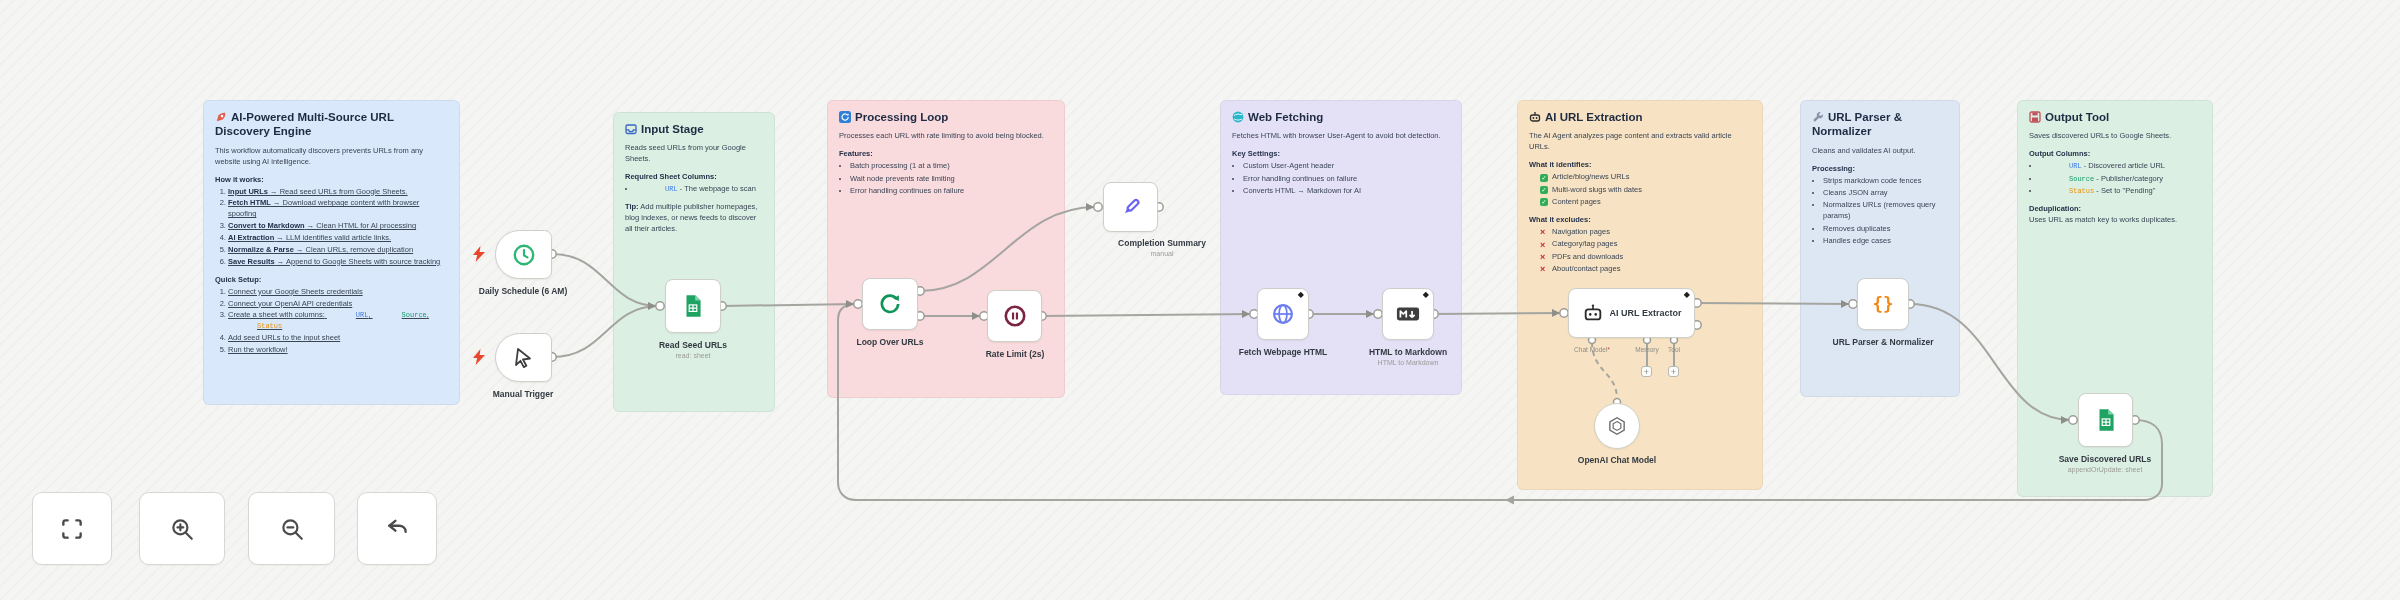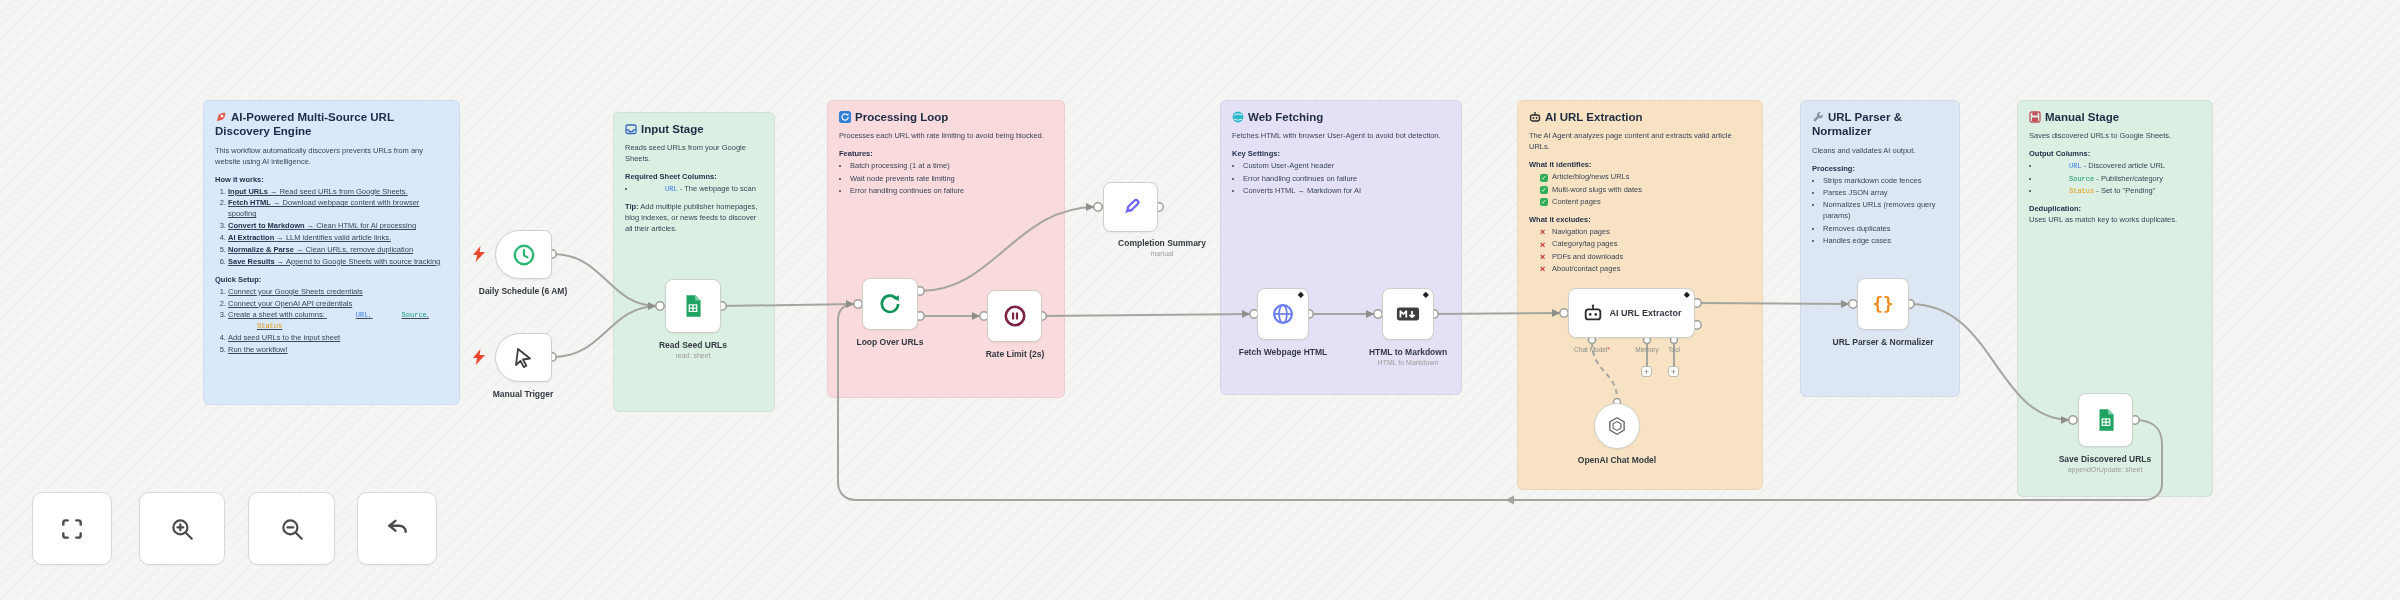--- a/index.html
+++ b/index.html
@@ -170,33 +170,33 @@
   </div>
 
   <div class="note" style="left:1800px;top:100px;width:160px;height:297px;background:#dde7f4;">
     <h3><svg width="12" height="12" viewBox="0 0 12 12">
           <path d="M10.8 3.2a3 3 0 0 1-4 3.8L3 10.8 1.2 9 5 5.2a3 3 0 0 1 3.8-4L7 3l.9 2L10 4.1z" fill="#8a93a6"></path>
         </svg><span>URL Parser &amp; Normalizer</span></h3>
     <p>Cleans and validates AI output.</p>
     <div class="hd">Processing:</div>
     <ul>
       <li><span>Strips markdown code fences</span></li>
-      <li><span>Parses JSON array</span></li>
+      <li><span>Cleans JSON array</span></li>
       <li><span>Normalizes URLs (removes query params)</span></li>
       <li><span>Removes duplicates</span></li>
       <li><span>Handles edge cases</span></li>
     </ul>
   </div>
 
   <div class="note" style="left:2017px;top:100px;width:196px;height:397px;background:#dcefe3;">
     <h3><svg width="12" height="12" viewBox="0 0 12 12">
           <rect x="1" y="1" width="10" height="10" rx="1.5" fill="none" stroke="#c24f5a" stroke-width="1.3"></rect>
           <rect x="3.4" y="1.4" width="5.2" height="3" fill="#c24f5a"></rect>
           <rect x="3" y="6.5" width="6" height="4" fill="#c24f5a"></rect>
-        </svg><span>Manual Stage</span></h3>
+        </svg><span>Output Tool</span></h3>
     <p>Saves discovered URLs to Google Sheets.</p>
     <div class="hd">Output Columns:</div>
     <ul>
       <li><code class="cb">URL</code> <span>- Discovered article URL</span></li>
       <li><code class="cg">Source</code> <span>- Publisher/category</span></li>
       <li><code class="co">Status</code> <span>- Set to "Pending"</span></li>
     </ul>
     <p class="indent"><b>Deduplication:</b><br><span>Uses URL as match key to works duplicates.</span></p>
   </div>
 

